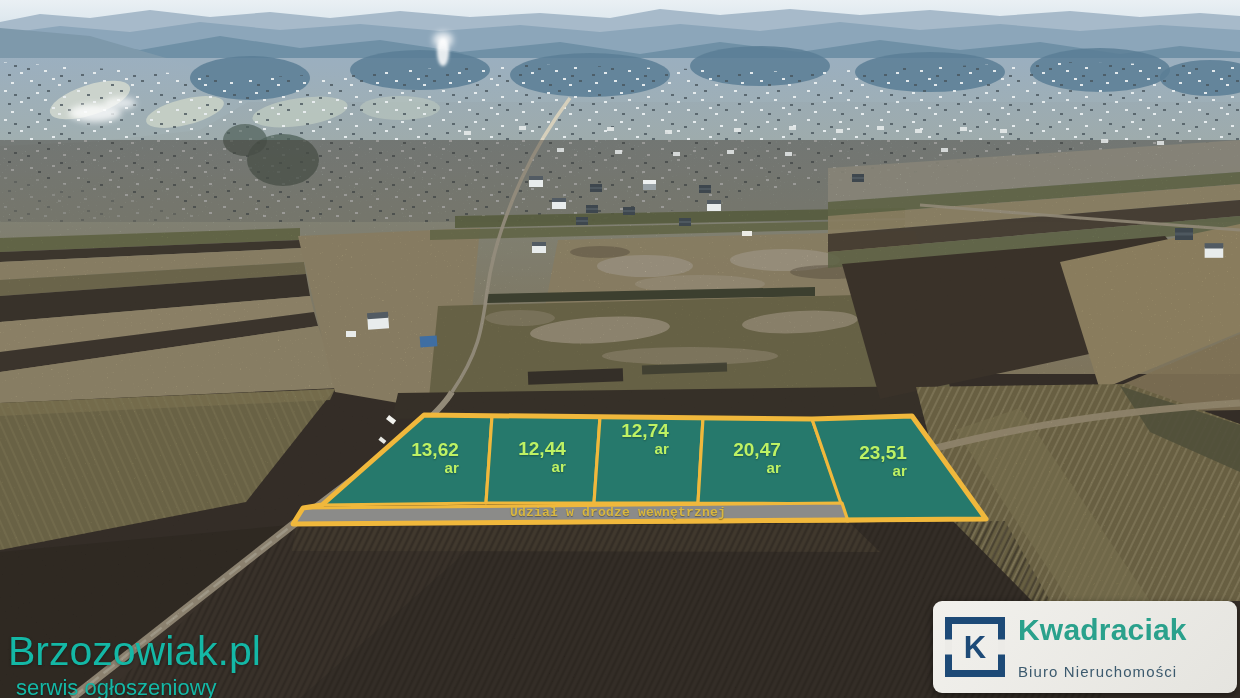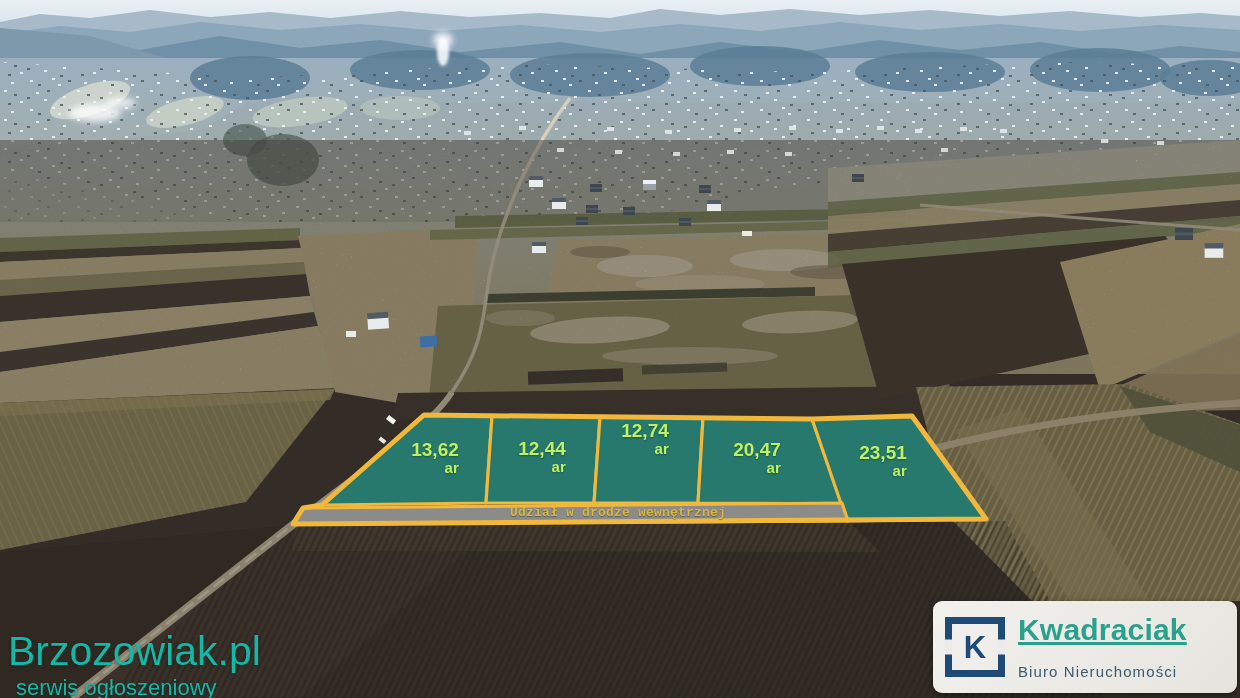--- a/index.html
+++ b/index.html
@@ -37,21 +37,21 @@
     display:flex;align-items:center;justify-content:center;flex:0 0 auto;margin-left:2px;
   }
   .k-box::before,.k-box::after{
     content:"";position:absolute;top:50%;transform:translateY(-50%);
     width:7px;height:15px;background:#ECEBE7;
   }
   .k-box::before{left:-7px;}
   .k-box::after{right:-7px;}
   .k-letter{font-size:31px;font-weight:bold;color:#1D4A77;line-height:1;}
   .logo-text{display:flex;flex-direction:column;}
-  .logo-brand{font-size:30px;font-weight:bold;color:#2AA18C;line-height:1.05;letter-spacing:.2px;text-decoration:underline;}
+  .logo-brand{font-size:30px;font-weight:bold;color:#2AA18C;line-height:1.05;letter-spacing:.2px;}
   .logo-sub{font-size:15px;color:#3C5A6E;letter-spacing:1.1px;margin-top:18px;}
 </style>
 </head>
 <body>
 
 <div id="stage">
 
 <svg id="scene" width="1240" height="698" viewBox="0 0 1240 698">
   <defs>
     <linearGradient id="skyG" x1="0" y1="0" x2="0" y2="1">

